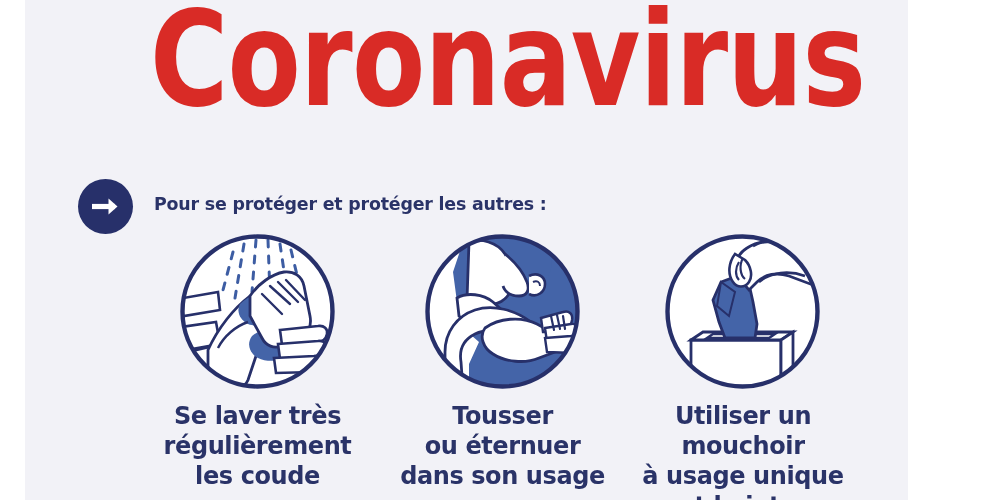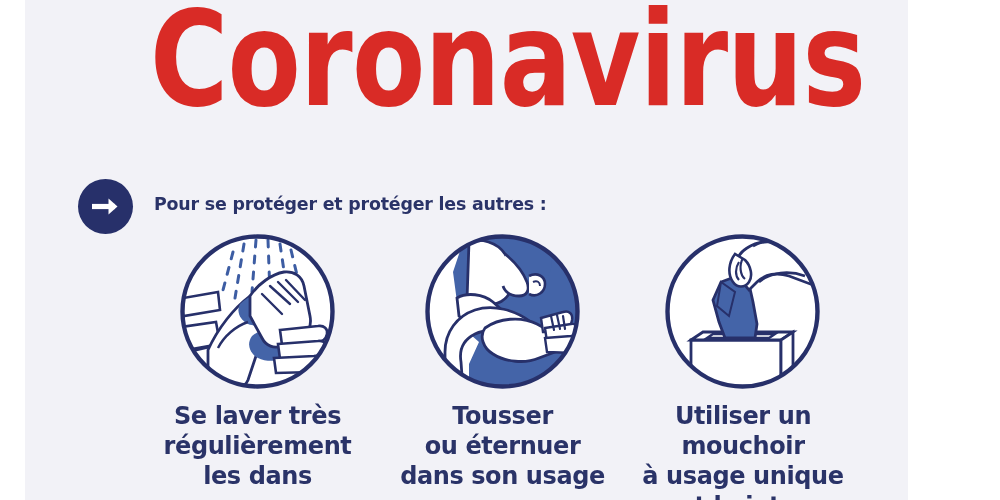--- a/index.html
+++ b/index.html
@@ -203,21 +203,21 @@
               <path d="M96 126 L136 124 C142 123 146 127 145 132 C144 137 140 140 135 140 L98 141 Z"></path>
             </g>
 
             <path d="M40 116 C46 104 58 94 70 90" stroke="#27306a" stroke-width="2.4" fill="none"></path>
           </g>
           <circle cx="79.5" cy="79.5" r="75" fill="none" stroke="#27306a" stroke-width="4.4"></circle>
         </svg>
       </div>
       <div class="tip-caption">Se laver très
 régulièrement
-les dans</div>
+les coude</div>
     </div>
 
     <div class="tip tip-2">
       <div class="icon-circle">
         <svg viewBox="0 0 159 159" aria-hidden="true">
           <defs>
             <clipPath id="clipB">
                 <circle cx="79.5" cy="79.5" r="75"></circle>
               </clipPath>
           </defs>

